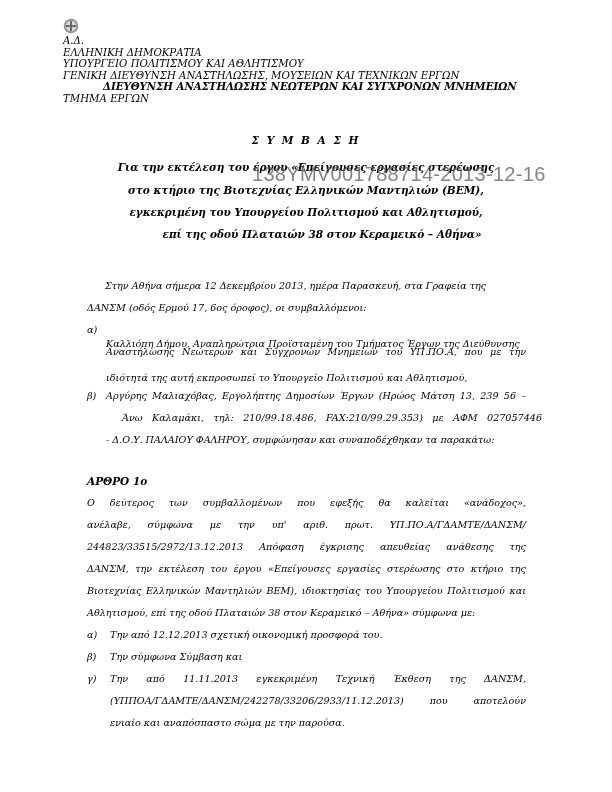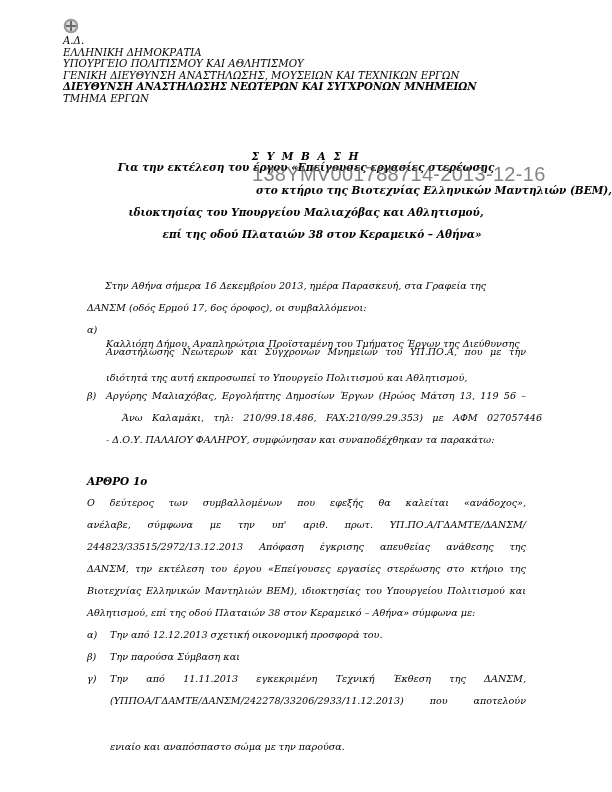--- a/index.html
+++ b/index.html
@@ -2,23 +2,23 @@
 <html><head>
   <meta charset="utf-8">
   <style>
     html, body { margin: 0; padding: 0; background: #ffffff; }
     body { width: 612px; height: 792px; position: relative; overflow: hidden;
            font-family: "DejaVu Serif", "Liberation Serif", serif; color: #000; }
     .page { position: absolute; left: 0; top: 0; width: 492px; height: 792px; }
     .emblem { position: absolute; left: 63px; top: 18px; width: 16px; height: 16px; }
     .header { position: absolute; left: 63px; top: 35px; font-size: 10.2px; font-style: italic; line-height: 11.6px; }
     .header div { white-space: nowrap; }
-    .header .bold { font-weight: bold; }
+    .header .bold { font-weight: bold; margin-left: 40px; }
     .title-block { position: absolute; left: 0; width: 612px; text-align: center; font-style: italic; font-weight: bold; }
-    .t-main { top: 150px; font-size: 10.5px; letter-spacing: 2px; }
+    .t-main { top: 134px; font-size: 10.5px; letter-spacing: 2px; }
     .subtitle { position: absolute; left: 0; width: 612px; text-align: center; font-style: italic; font-weight: bold; font-size: 10.5px; }
     .watermark { position: absolute; left: 252px; top: 163px; font-family: "Liberation Sans", sans-serif;
                  font-size: 20px; color: rgba(90,90,90,0.75); letter-spacing: 0.3px; white-space: nowrap; }
     .body-text { position: absolute; font-style: italic; font-size: 9.6px; white-space: nowrap; }
     .justify { text-align: justify; text-align-last: justify; white-space: normal; }
     .article { position: absolute; left: 87px; top: 475px; font-weight: bold; font-style: italic; font-size: 10.5px; }
     .list-marker { position: absolute; font-style: italic; font-size: 9.6px; }
   </style>
 </head>
 <body>
@@ -36,52 +36,52 @@
     <div>Α.Δ.</div>
     <div>ΕΛΛΗΝΙΚΗ ΔΗΜΟΚΡΑΤΙΑ</div>
     <div>ΥΠΟΥΡΓΕΙΟ ΠΟΛΙΤΙΣΜΟΥ ΚΑΙ ΑΘΛΗΤΙΣΜΟΥ</div>
     <div>ΓΕΝΙΚΗ ΔΙΕΥΘΥΝΣΗ ΑΝΑΣΤΗΛΩΣΗΣ, ΜΟΥΣΕΙΩΝ ΚΑΙ ΤΕΧΝΙΚΩΝ ΕΡΓΩΝ</div>
     <div class="bold">ΔΙΕΥΘΥΝΣΗ ΑΝΑΣΤΗΛΩΣΗΣ ΝΕΩΤΕΡΩΝ ΚΑΙ ΣΥΓΧΡΟΝΩΝ ΜΝΗΜΕΙΩΝ</div>
     <div>ΤΜΗΜΑ ΕΡΓΩΝ</div>
   </div>
 
   <div class="title-block t-main">Σ Υ Μ Β Α Σ Η</div>
   <div class="subtitle" style="top:161px;">Για την εκτέλεση του έργου «Επείγουσες εργασίες στερέωσης</div>
-  <div class="subtitle" style="top:184px;text-align:right;">στο κτήριο της Βιοτεχνίας Ελληνικών Μαντηλιών (ΒΕΜ),</div>
-  <div class="subtitle" style="top:206px;">ιδιοκτησίας του Υπουργείου Μαλιαχόβας και Αθλητισμού,</div>
+  <div class="subtitle" style="top:184px;">στο κτήριο της Βιοτεχνίας Ελληνικών Μαντηλιών (ΒΕΜ),</div>
+  <div class="subtitle" style="top:206px;">εγκεκριμένη του Υπουργείου Πολιτισμού και Αθλητισμού,</div>
   <div class="subtitle" style="top:228px;padding-left:16px;">επί της οδού Πλαταιών 38 στον Κεραμεικό – Αθήνα»</div>
 
   <div class="watermark">138ΥΜV001788714-2013-12-16</div>
 
-  <div class="body-text" style="left:105px; top:280px;">Στην Αθήνα σήμερα 16 Δεκεμβρίου 2013, ημέρα  Παρασκευή, στα Γραφεία της</div>
+  <div class="body-text" style="left:105px; top:280px;">Στην Αθήνα σήμερα 12 Δεκεμβρίου 2013, ημέρα  Παρασκευή, στα Γραφεία της</div>
   <div class="body-text" style="left:87px; top:302px;">ΔΑΝΣΜ (οδός Ερμού 17, 6ος όροφος), οι συμβαλλόμενοι:</div>
 
   <div class="list-marker" style="left:87px; top:324px;">α)</div>
   <div class="body-text" style="left:106px; top:324px;margin-top:14px;">Καλλιόπη Δήμου, Αναπληρώτρια Προϊσταμένη του Τμήματος Έργων της Διεύθυνσης</div>
   <div class="body-text justify" style="left:106px; top:346px; width:420px;">Αναστήλωσης Νεώτερων και Σύγχρονων Μνημείων του ΥΠ.ΠΟ.Α, που με την</div>
   <div class="body-text" style="left:106px; top:372px;">ιδιότητά της αυτή εκπροσωπεί το Υπουργείο Πολιτισμού και Αθλητισμού,</div>
 
   <div class="list-marker" style="left:87px; top:390px;">β)</div>
-  <div class="body-text justify" style="left:106px; top:390px; width:420px;">Αργύρης Μαλιαχόβας, Εργολήπτης Δημοσίων Έργων (Ηρώος Μάτση 13, 119 56 –</div>
+  <div class="body-text justify" style="left:106px; top:390px; width:420px;">Αργύρης Μαλιαχόβας, Εργολήπτης Δημοσίων Έργων (Ηρώος Μάτση 13, 239 56 –</div>
   <div class="body-text justify" style="left:106px; top:412px; width:420px;margin-left:16px;">Άνω Καλαμάκι, τηλ: 210/99.18.486, FAX:210/99.29.353) με ΑΦΜ  027057446</div>
   <div class="body-text" style="left:106px; top:434px;">- Δ.Ο.Υ. ΠΑΛΑΙΟΥ ΦΑΛΗΡΟΥ, συμφώνησαν και συναποδέχθηκαν τα παρακάτω:</div>
 
   <div class="article">ΑΡΘΡΟ 1ο</div>
 
   <div class="body-text justify" style="left:87px; top:497px; width:439px;">Ο δεύτερος των συμβαλλομένων που εφεξής θα καλείται «ανάδοχος»,</div>
   <div class="body-text justify" style="left:87px; top:519px; width:439px;">ανέλαβε, σύμφωνα με την υπ' αριθ. πρωτ.   ΥΠ.ΠΟ.Α/ΓΔΑΜΤΕ/ΔΑΝΣΜ/</div>
   <div class="body-text justify" style="left:87px; top:541px; width:439px;">244823/33515/2972/13.12.2013 Απόφαση έγκρισης απευθείας ανάθεσης της</div>
   <div class="body-text justify" style="left:87px; top:563px; width:439px;">ΔΑΝΣΜ, την εκτέλεση του έργου «Επείγουσες εργασίες στερέωσης στο κτήριο της</div>
   <div class="body-text justify" style="left:87px; top:585px; width:439px;">Βιοτεχνίας Ελληνικών Μαντηλιών ΒΕΜ), ιδιοκτησίας του Υπουργείου Πολιτισμού και</div>
   <div class="body-text" style="left:87px; top:607px;">Αθλητισμού, επί της οδού Πλαταιών 38 στον Κεραμεικό – Αθήνα» σύμφωνα με:</div>
 
   <div class="list-marker" style="left:87px; top:629px;">α)</div>
   <div class="body-text" style="left:110px; top:629px;">Την από 12.12.2013 σχετική οικονομική προσφορά του.</div>
 
   <div class="list-marker" style="left:87px; top:651px;">β)</div>
-  <div class="body-text" style="left:110px; top:651px;">Την παρούσα Σύμβαση και</div>
+  <div class="body-text" style="left:110px; top:651px;">Την σύμφωνα Σύμβαση και</div>
 
   <div class="list-marker" style="left:87px; top:673px;">γ)</div>
   <div class="body-text justify" style="left:110px; top:673px; width:416px;">Την από 11.11.2013 εγκεκριμένη Τεχνική Έκθεση της ΔΑΝΣΜ,</div>
   <div class="body-text justify" style="left:110px; top:695px; width:416px;">(ΥΠΠΟΑ/ΓΔΑΜΤΕ/ΔΑΝΣΜ/242278/33206/2933/11.12.2013) που αποτελούν</div>
-  <div class="body-text" style="left:110px; top:741px;">ενιαίο και αναπόσπαστο σώμα με την παρούσα.</div>
+  <div class="body-text" style="left:110px; top:717px;">ενιαίο και αναπόσπαστο σώμα με την παρούσα.</div>
 
 </div>
 
 </body></html>

